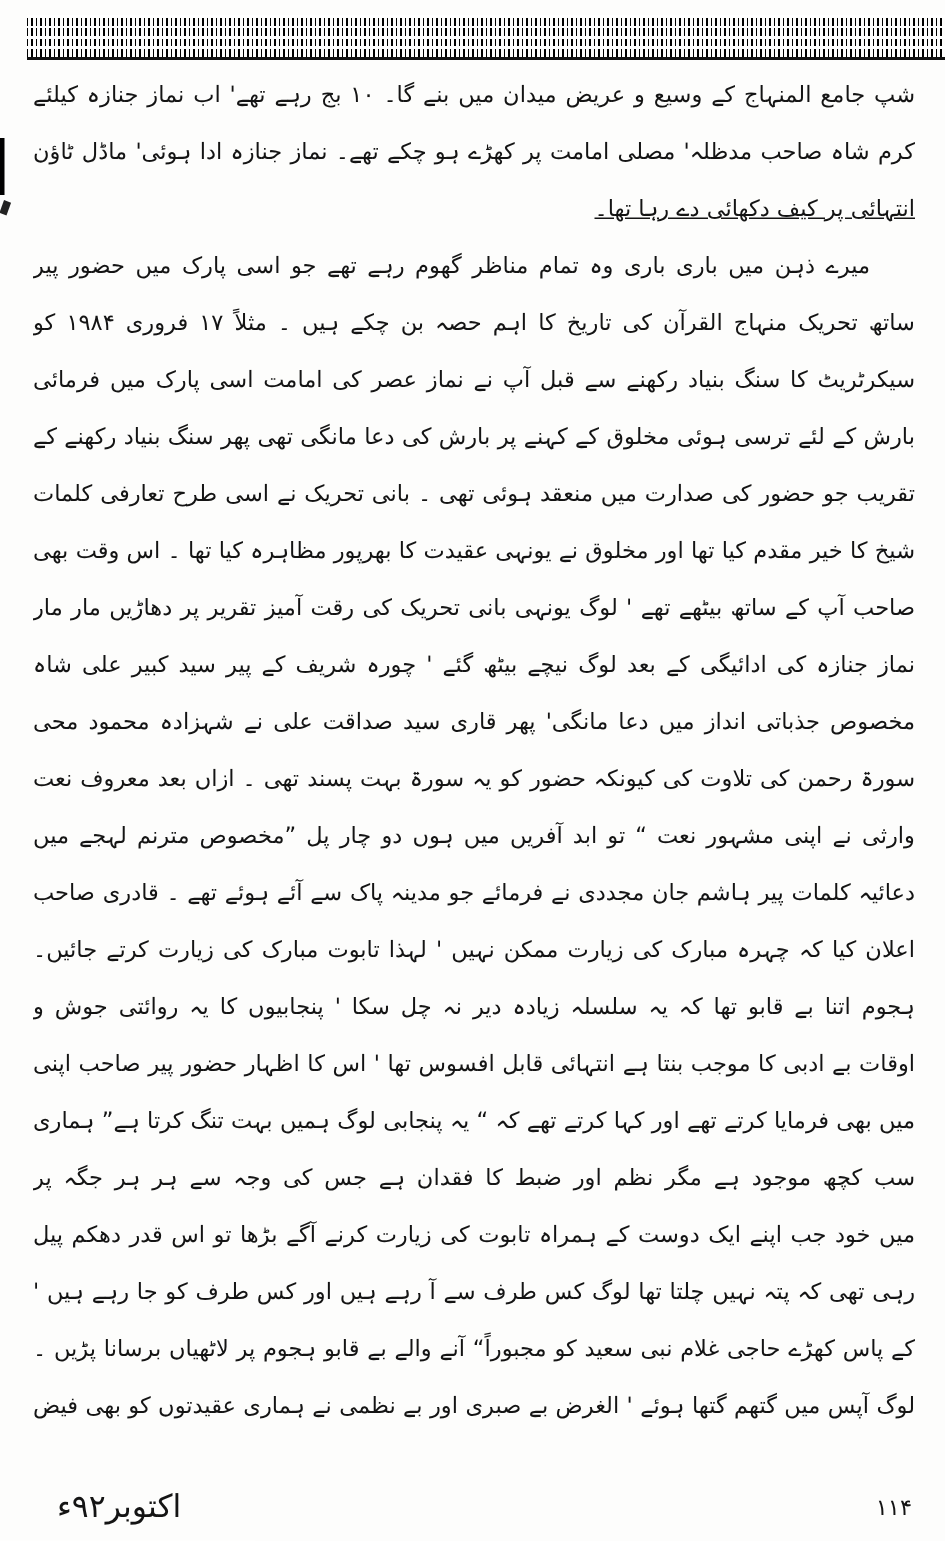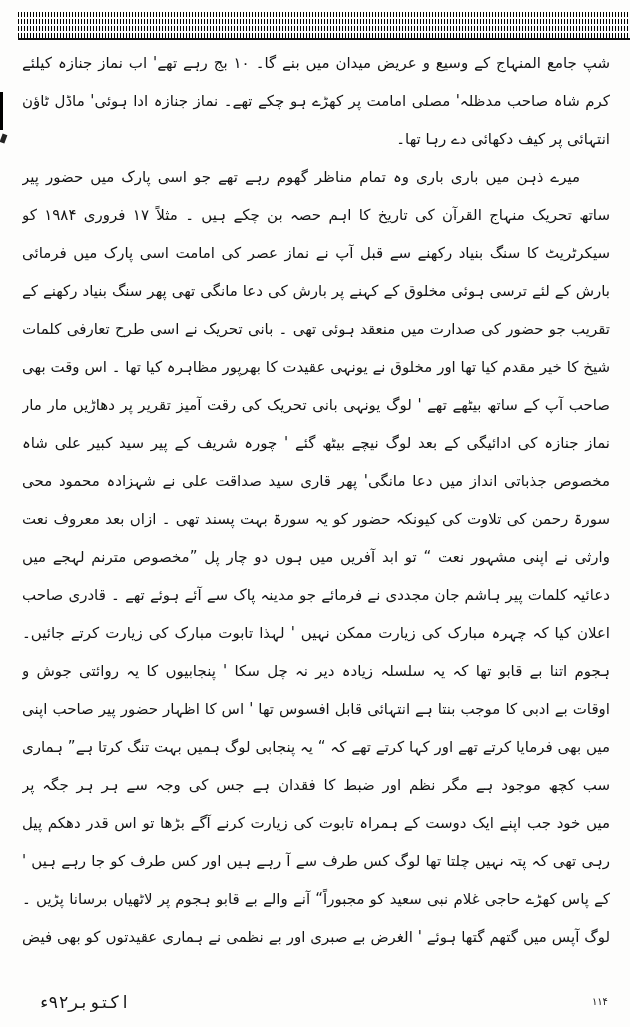--- a/index.html
+++ b/index.html
@@ -29,29 +29,29 @@
     direction:rtl;
   }
   .line{
     height:38px;line-height:38px;
     font-size:15px;
     text-align:justify;
     text-align-last:justify;
     white-space:normal;
     overflow:hidden;
   }
-  .para-end{text-align-last:right;}
+  .para-end{text-align-last:right;text-decoration:underline;}
   .para-start{padding-right:30px;}
   .footer-date{
     position:absolute;left:38px;top:992px;
-    font-size:17px;direction:rtl;font-family:Liberation Mono, monospace;
+    font-size:21px;direction:rtl;
   }
   .footer-page{
     position:absolute;right:22px;top:996px;
-    font-size:10px;direction:rtl;
+    font-size:15px;direction:rtl;
   }
 </style>
 </head>
 <body>
 
 <div class="page">
   <div class="top-band"></div>
   <div class="artifact-1"></div>
   <div class="artifact-2"></div>
 

